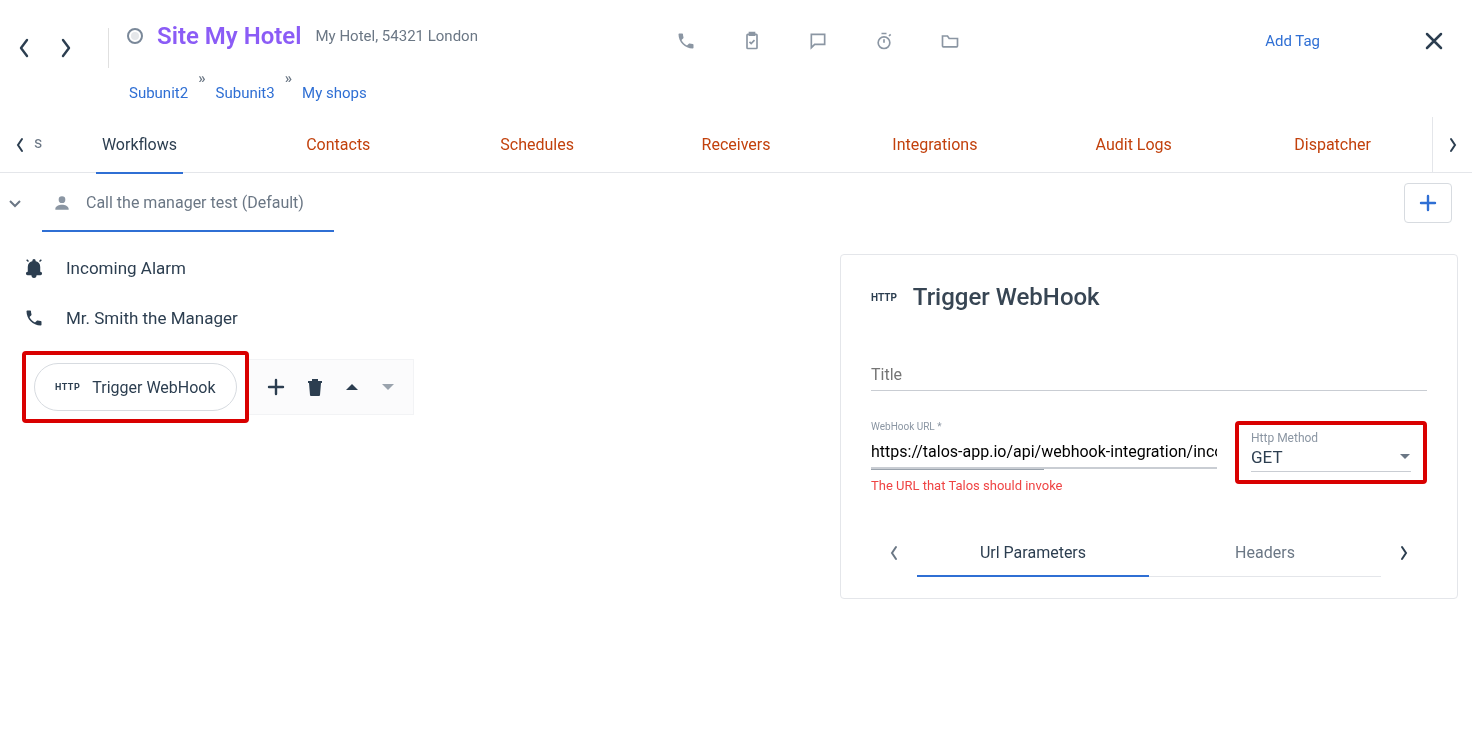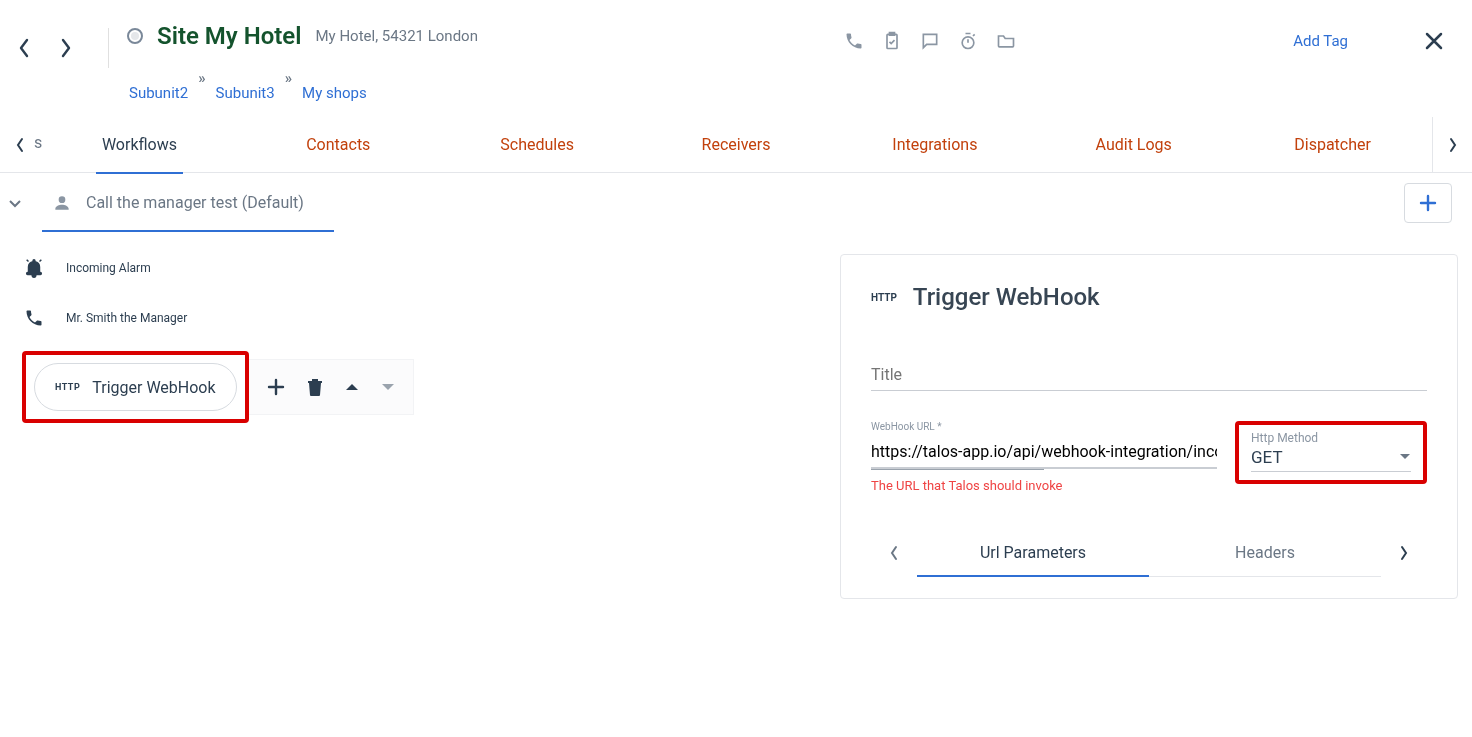--- a/index.html
+++ b/index.html
@@ -5,46 +5,46 @@
   * { box-sizing: border-box; margin: 0; padding: 0; font-family: -apple-system, BlinkMacSystemFont, "Segoe UI", Roboto, Arial, sans-serif; }
   body { width:1472px; height:737px; color:#2c3e50; background:#fff; overflow:hidden; position:relative;}
   .header { display:flex; align-items:flex-start; padding: 18px 18px 4px 18px; gap:18px; border-bottom:1px solid transparent;}
   .nav-arrows { display:flex; align-items:center; gap:30px; padding-top:10px;}
   .nav-arrows div {cursor:pointer;}
   .nav-sep { width:1px; height:40px; background:#e0e0e0; margin-left:6px;}
   .title-block {display:flex; flex-direction:column; gap:4px; padding-top:4px;}
   .title-row {display:flex; align-items:center; gap:14px;}
   .radio-circle {width:16px; height:16px; border-radius:50%; border:2px solid #7a8899; display:inline-block; position:relative;}
   .radio-circle::after{content:''; position:absolute; left:2px; top:2px; width:8px; height:8px; border-radius:50%; background:#e5e7ea;}
-  .site-title {font-size:24px; font-weight:600; color:#14532d;}
+  .site-title {font-size:24px; font-weight:600; color:#8b5cf6;}
   .site-sub {font-size:15px; color:#6b7785;}
   .breadcrumb {display:flex; align-items:center; gap:10px; font-size:15px; padding-left:2px;}
   .breadcrumb .crumb {color:#2f6fd4; cursor:pointer;margin-top:30px;}
   .breadcrumb .sep {color:#6b7785; font-weight:600;}
-  .header-icons {margin-left:auto; display:flex; align-items:center; gap:16px; padding-top:12px; padding-right:10px;}
+  .header-icons {margin-left:auto; display:flex; align-items:center; gap:44px; padding-top:12px; padding-right:10px;}
   .icon {width:22px; height:22px; display:flex; align-items:center; justify-content:center; color:#8b96a3;}
   .add-tag{color:#2f6fd4; font-size:15px; margin-left:260px; cursor:pointer;}
   .close-x{font-size:22px; color:#2c3e50; cursor:pointer; margin-left:60px;}
   .tabs-row {position:relative; display:flex; align-items:center; border-bottom:1px solid #e4e6ea; height:56px; margin-top:10px;}
   .edge-chevron {width:40px; display:flex; align-items:center; justify-content:center; color:#2c3e50; font-size:18px; cursor:pointer; height:100%;}
   .edge-right{margin-left:auto; border-left:1px solid #e4e6ea;}
   .corner-letter{position:absolute; left:34px; top:16px; font-size:16px; color:#6b7785;}
   .tabs {display:flex; flex:1; justify-content:space-around; align-items:stretch;}
   .tab {flex:1; text-align:center; display:flex; align-items:center; justify-content:center; color:#c2410c; font-size:16px; cursor:pointer; position:relative; height:56px;}
   .tab.active {color:#2c3e50;}
   .tab.active::after{content:''; position:absolute; bottom:-1px; left:28%; right:28%; height:2px; background:#2f6fd4;}
   .subtab-row {display:flex; align-items:center; border-bottom:1px solid transparent; height:60px; padding-left:0;}
   .dropdown-chev {width:30px; display:flex; align-items:center; justify-content:center; color:#6b7785; cursor:pointer; padding-top:3px;}
   .subtab {display:flex; align-items:center; gap:14px; padding:0 22px; height:100%; position:relative; cursor:pointer;}
   .subtab::after{content:''; position:absolute; bottom:0; left:12px; right:-8px; height:2px; background:#2f6fd4;}
   .subtab .person-ic{color:#8b96a3;}
   .subtab-label{font-size:16px; color:#6b7785;}
   .plus-square{margin-left:auto; width:48px; height:40px; border:1px solid #d7dbe0; border-radius:4px; display:flex; align-items:center; justify-content:center; color:#2f6fd4; font-size:24px; cursor:pointer; margin-right:20px;}
   .workspace{position:relative; padding:10px 22px 0 22px;}
-  .step{display:flex; align-items:center; gap:20px; height:50px; font-size:12px; color:#2c3e50;}
+  .step{display:flex; align-items:center; gap:20px; height:50px; font-size:17px; color:#2c3e50;}
   .step .sicon{width:24px; display:flex; justify-content:center; color:#2c3e50;}
   .selected-step-wrap{display:flex; align-items:center; gap:0; margin-top:8px;}
   .highlight-box{border:4px solid #d90000; border-radius:4px; padding:8px; display:flex; align-items:center;}
   .pill{display:flex; align-items:center; gap:12px; border:1px solid #d7dbe0; border-radius:24px; height:48px; padding:0 20px; font-size:16px; background:#fff; cursor:pointer;}
   .pill .httplabel{font-size:9px; font-weight:700; letter-spacing:0.5px;}
   .step-actions{display:flex; align-items:center; gap:22px; height:56px; padding:0 18px; background:#fbfbfc; border:1px solid #f2f3f5; border-left:none;}
   .step-actions .act{cursor:pointer; color:#2c3e50; font-size:18px;}
   .step-actions .act.dim{color:#9aa3ad;}
   .detail-panel{position:absolute; top:254px; left:840px; width:618px; border:1px solid #e4e6ea; border-radius:4px; background:#fff; padding: 28px 30px 20px 30px;}
   .dp-header{display:flex; align-items:center; gap:16px; margin-bottom:50px;}

